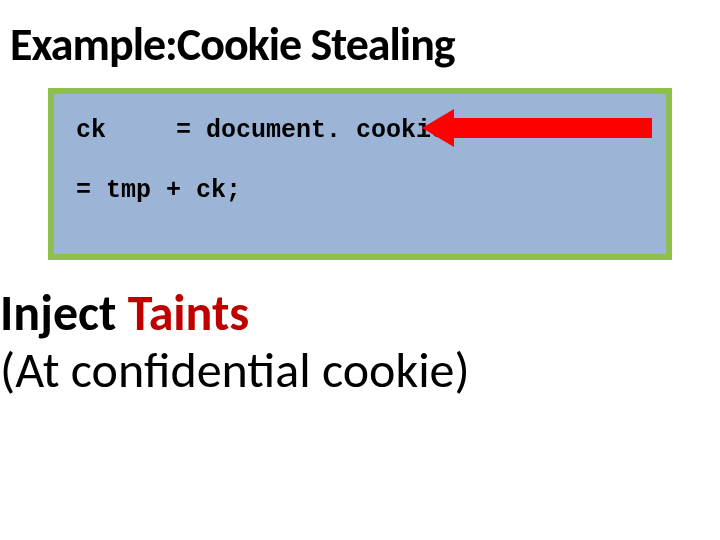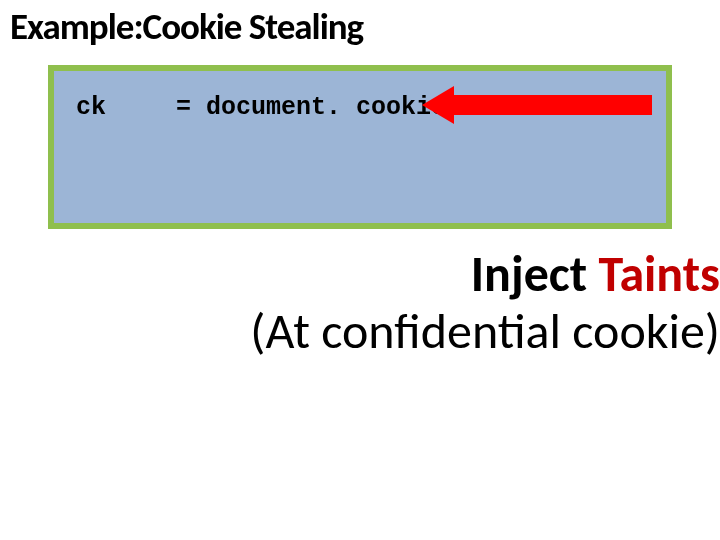--- a/index.html
+++ b/index.html
@@ -1,33 +1,33 @@
 <!DOCTYPE html>
 <html><head>
 <meta charset="utf-8">
 <style>
   * { margin: 0; padding: 0; box-sizing: border-box; }
   html, body { width: 720px; height: 540px; background: #fff; font-family: Calibri, Arial, sans-serif; }
   .slide { position: relative; width: 720px; height: 540px; padding: 0; }
   .title {
-    font-size: 37px;
+    font-size: 46px;
     font-weight: 700;
     color: #000;
     text-align: left;
-    padding: 4px 10px 8px 10px;
+    padding: 16px 10px 8px 10px;
     letter-spacing: -1px;
   }
   .code-box-outer {
     margin: 8px 48px 0 48px;
     border: 6px solid #8fbf4d;
     background: #8fbf4d;
   }
   .code-box {
     background: #9cb5d6;
-    padding: 20px 22px 46px 22px;
+    padding: 20px 22px 20px 22px;
     font-family: "Courier New", Courier, monospace;
     font-size: 25px;
     font-weight: bold;
     color: #000;
     line-height: 1.35;
     position: relative;
   }
   .code-row { display: flex; margin-bottom: 26px; white-space: pre; }
   .code-row:last-child { margin-bottom: 0; }
   .code-var { display: inline-block; width: 100px; }
@@ -49,24 +49,24 @@
   .arrow-head {
     position: absolute;
     top: 0;
     left: 0;
     width: 0; height: 0;
     border-top: 19px solid transparent;
     border-bottom: 19px solid transparent;
     border-right: 32px solid #ff0000;
   }
   .caption {
-    text-align: right;
+    text-align: left;
     font-size: 50px;
     color: #000;
-    margin-top: 16px;
+    margin-top: 24px;
     line-height: 1.15;
     font-weight: 400;
   }
   .caption .bold { font-weight: 700; }
   .caption .red { color: #c00000; font-weight: 700; }
 </style>
 </head>
 <body>
 
 <div class="slide">
@@ -75,20 +75,21 @@
 
   <div class="code-box-outer">
     <div class="code-box">
 
       <div class="code-row">
         <span class="code-var">ck</span>
         <span>= document. cookie;</span>
       </div>
 
       <div class="code-row">
+        <span>= tmp + ck;</span>
       </div>
 
 
       <div class="arrow">
         <div class="arrow-body"></div>
         <div class="arrow-head"></div>
       </div>
 
     </div>
   </div>

